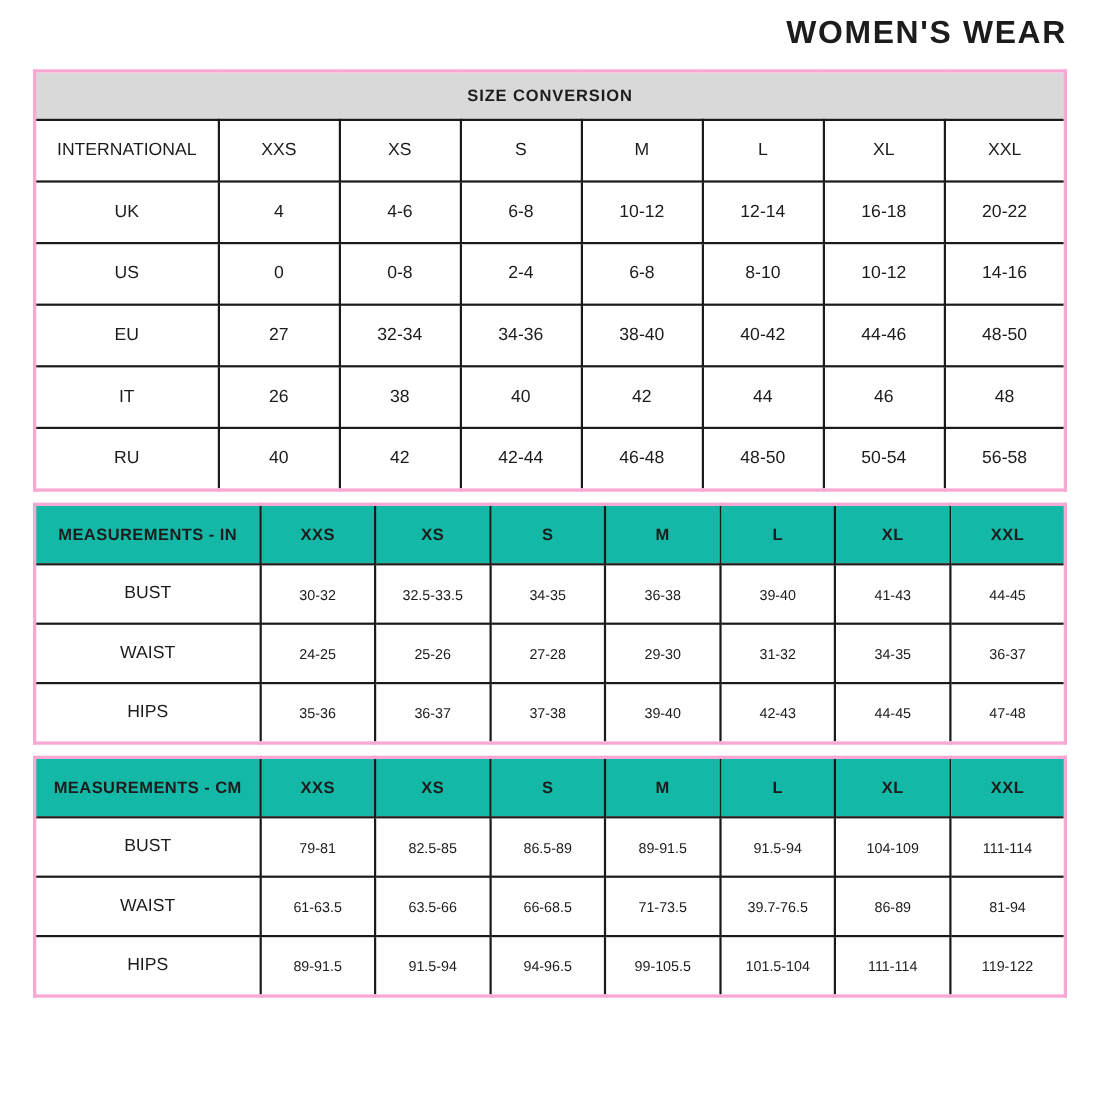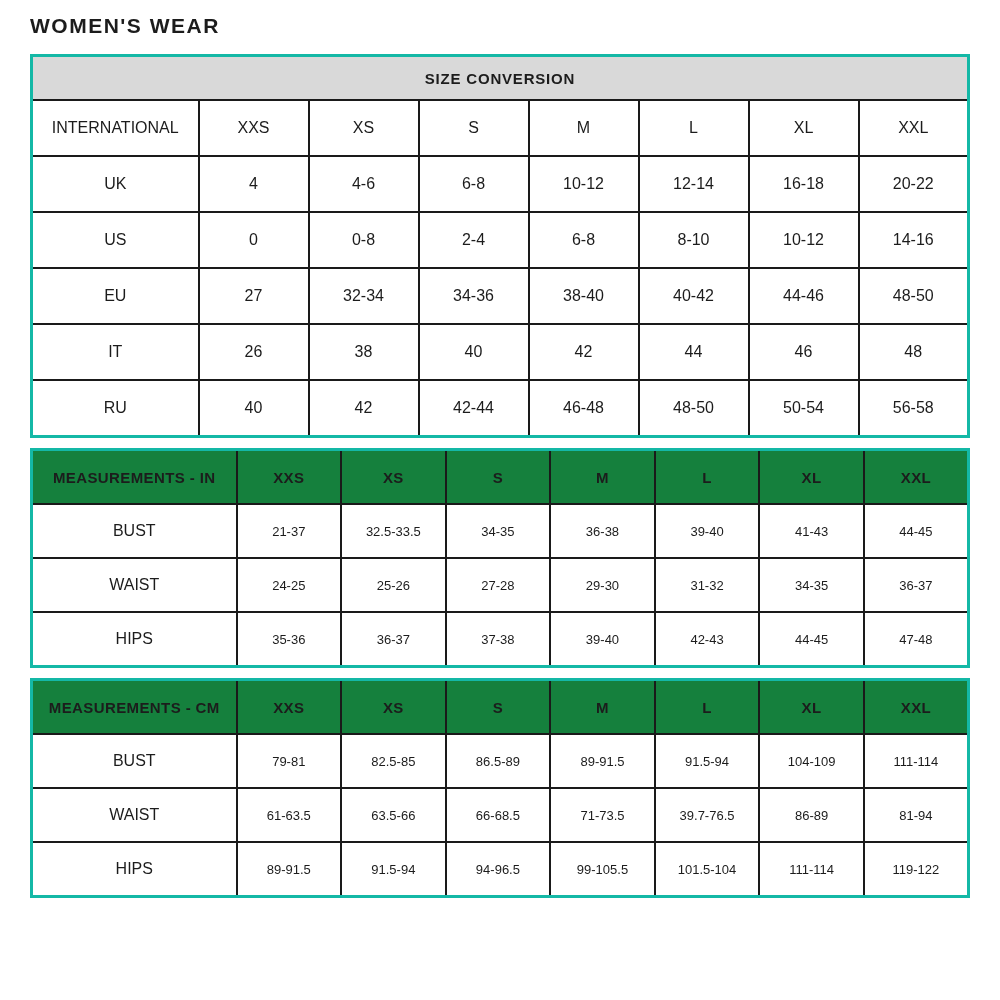--- a/index.html
+++ b/index.html
@@ -1,29 +1,29 @@
 <!DOCTYPE html>
 <html><head>
 <meta charset="utf-8">
 <style>
   html,body{margin:0;padding:0;background:#ffffff;}
   body{width:1000px;height:1000px;font-family:"Liberation Sans",sans-serif;color:#1c1c1c;}
   .page{padding:12px 30px 0 30px;}
-  h1{font-size:21px;font-weight:700;letter-spacing:1.5px;text-align:left;margin:2px 0 16px 0;color:#1c1c1c;}
-  table.tbl{border-collapse:collapse;table-layout:fixed;width:940px;border:3px solid #14b8a6;}
+  h1{font-size:29px;font-weight:700;letter-spacing:1.5px;text-align:right;margin:2px 0 16px 0;color:#1c1c1c;}
+  table.tbl{border-collapse:collapse;table-layout:fixed;width:940px;border:3px solid #f9a8d4;}
   table.tbl td{border:2px solid #1a1a1a;text-align:center;vertical-align:middle;padding:0 2px;
                overflow:hidden;white-space:nowrap;}
   
   .t1 td{height:54px;font-size:16px;}
   .t1 .banner{height:42px;background:#d9d9d9;font-weight:700;font-size:15px;letter-spacing:0.8px;}
   .t1 .hdr{font-weight:500;margin-top:23px;}
   
   .t2,.t3{margin-top:10px;}
   .t2 td,.t3 td{height:52px;font-size:13px;}
-  .t2 .head td,.t3 .head td{background:#15803d;font-weight:700;font-size:15px;letter-spacing:0.4px;}
+  .t2 .head td,.t3 .head td{background:#14b8a6;font-weight:700;font-size:15px;letter-spacing:0.4px;}
   .t2 td.lbl,.t3 td.lbl{font-size:16px;}
 </style>
 </head>
 <body>
 
 <div class="page">
 
   <h1>WOMEN'S WEAR</h1>
 
   <table class="tbl t1">
@@ -121,21 +121,21 @@
       <td>XXS</td>
       <td>XS</td>
       <td>S</td>
       <td>M</td>
       <td>L</td>
       <td>XL</td>
       <td>XXL</td>
     </tr>
     <tr>
       <td class="lbl">BUST</td>
-      <td>21-37</td>
+      <td>30-32</td>
       <td>32.5-33.5</td>
       <td>34-35</td>
       <td>36-38</td>
       <td>39-40</td>
       <td>41-43</td>
       <td>44-45</td>
     </tr>
     <tr>
       <td class="lbl">WAIST</td>
       <td>24-25</td>

